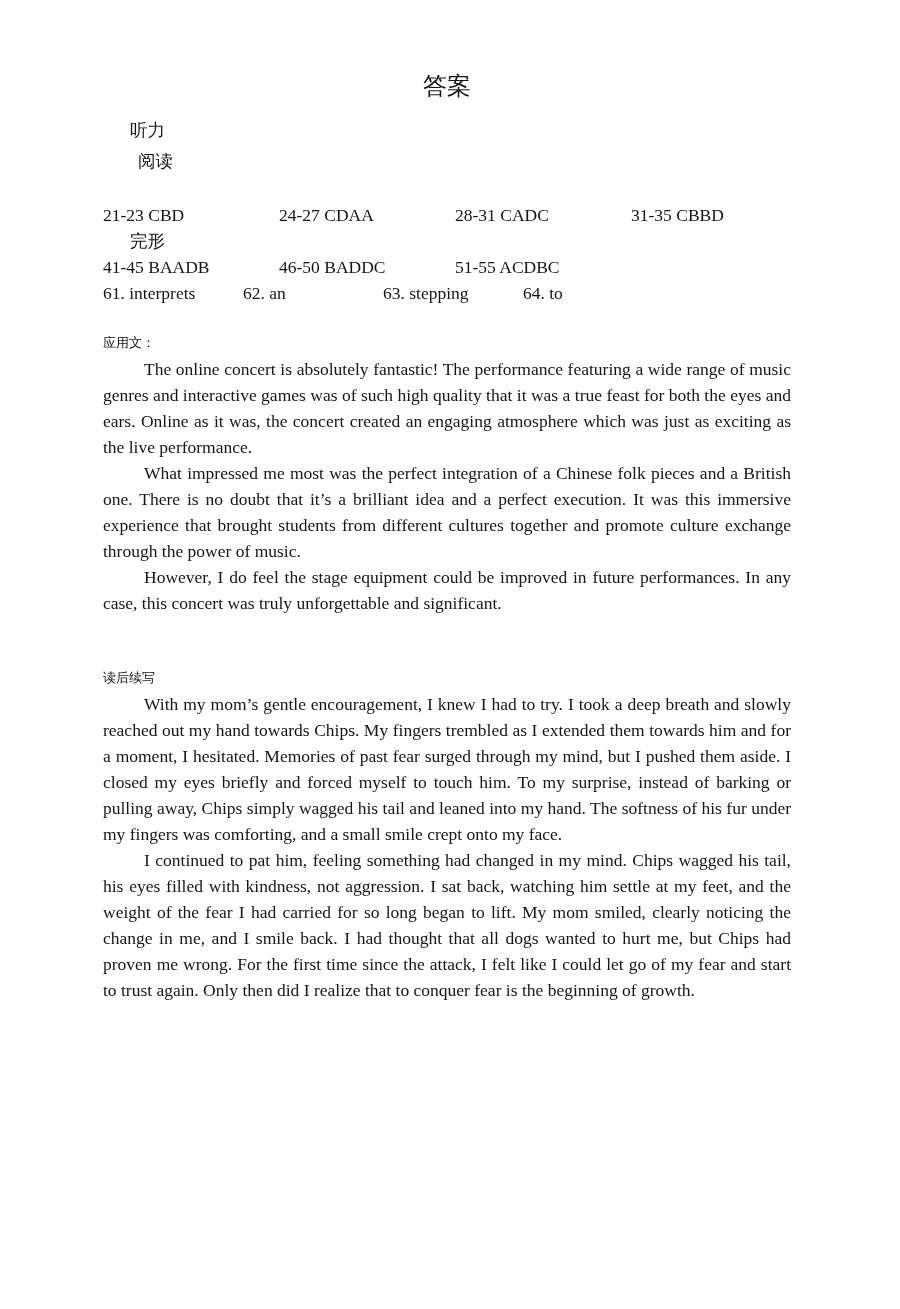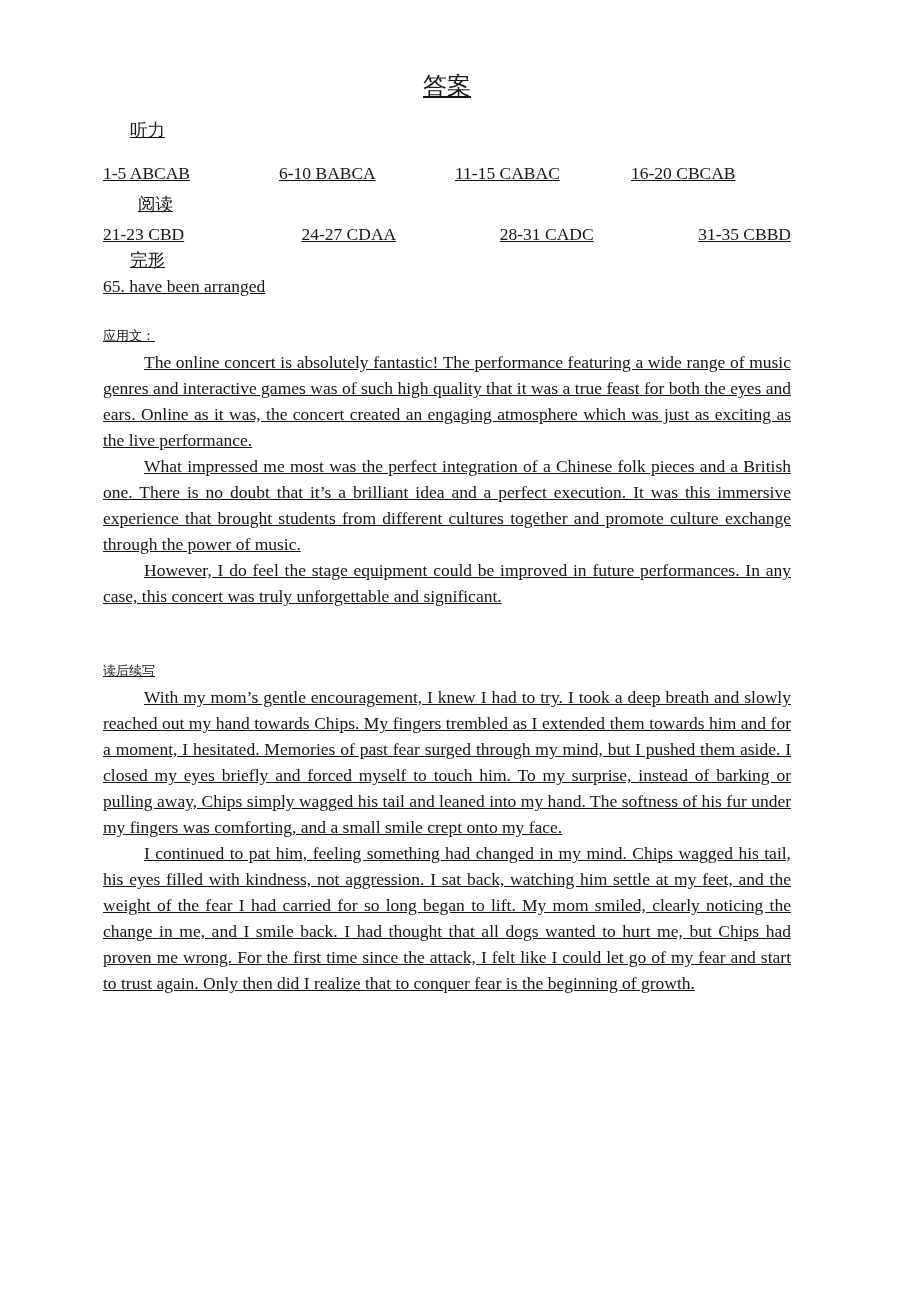--- a/index.html
+++ b/index.html
@@ -10,21 +10,20 @@
     font-family: "Liberation Serif", "DejaVu Serif", serif;
     color: #151515;
     overflow: hidden;
   }
   .page {
     width: 900px;
     height: 1021px;
     background: #ffffff;
     padding-left: 103px;
     padding-right: 109px;
-    text-decoration: underline;
   }
   .doc-title {
     font-size: 24px;
     line-height: 32px;
     font-weight: 400;
     text-align: center;
     padding-top: 70px;
     height: 102px;
   }
   .sec-label {
@@ -38,21 +37,21 @@
     display: flex;
     font-size: 17.5px;
     line-height: 26px;
     white-space: nowrap;
   }
   .ans-row.wide > span { width: 176px; flex: 0 0 176px; }
   .ans-row.wide > span:last-child { width: auto; flex: 0 0 auto; }
   .ans-row.narrow > span { width: 140px; flex: 0 0 140px; }
   .ans-row.narrow > span:last-child { width: auto; flex: 0 0 auto; }
   .ans-row.mt-a { margin-top: 17px; }
-  .ans-row.mt-b { margin-top: 4px; justify-content: space-between; }
+  .ans-row.mt-b { margin-top: 28px; }
   .ans-line {
     font-size: 17.5px;
     line-height: 26px;
   }
   .ans-line.mt-b { margin-top: 16px; }
   .essay-label {
     font-size: 13px;
     line-height: 26px;
     margin-top: 24px;
   }
@@ -66,44 +65,48 @@
 </style>
 </head>
 <body>
 
 <div class="page">
 
   <div class="doc-title">答案</div>
 
   <div class="sec-label mt-listening">听力</div>
 
-  <div class="ans-row wide mt-a">
-    <span>1-5 ABCAB</span>
-    <span>6-10 BABCA</span>
-    <span>11-15 CABAC</span>
-    <span>16-20 CBCAB</span>
-  </div>
 
   <div class="sec-label mt-reading">阅读</div>
 
   <div class="ans-row wide mt-b">
     <span>21-23 CBD</span>
     <span>24-27 CDAA</span>
     <span>28-31 CADC</span>
     <span>31-35 CBBD</span>
   </div>
 
 
   <div class="sec-label">完形</div>
 
+  <div class="ans-row wide">
+    <span>41-45 BAADB</span>
+    <span>46-50 BADDC</span>
+    <span>51-55 ACDBC</span>
+  </div>
 
 
 
+  <div class="ans-row narrow">
+    <span>61. interprets</span>
+    <span>62. an</span>
+    <span>63. stepping</span>
+    <span>64. to</span>
+  </div>
 
-  <div class="ans-line">65. have been arranged</div>
 
   <div class="essay-label">应用文：</div>
 
   <div class="essay">
     <p>The online concert is absolutely fantastic! The performance featuring a wide range of music genres and interactive games was of such high quality that it was a true feast for both the eyes and ears. Online as it was, the concert created an engaging atmosphere which was just as exciting as the live performance.</p>
     <p>What impressed me most was the perfect integration of a Chinese folk pieces and a British one. There is no doubt that it’s a brilliant idea and a perfect execution. It was this immersive experience that brought students from different cultures together and promote culture exchange through the power of music.</p>
     <p>However, I do feel the stage equipment could be improved in future performances. In any case, this concert was truly unforgettable and significant.</p>
   </div>
 
   <div class="essay-label mt-big">读后续写</div>

